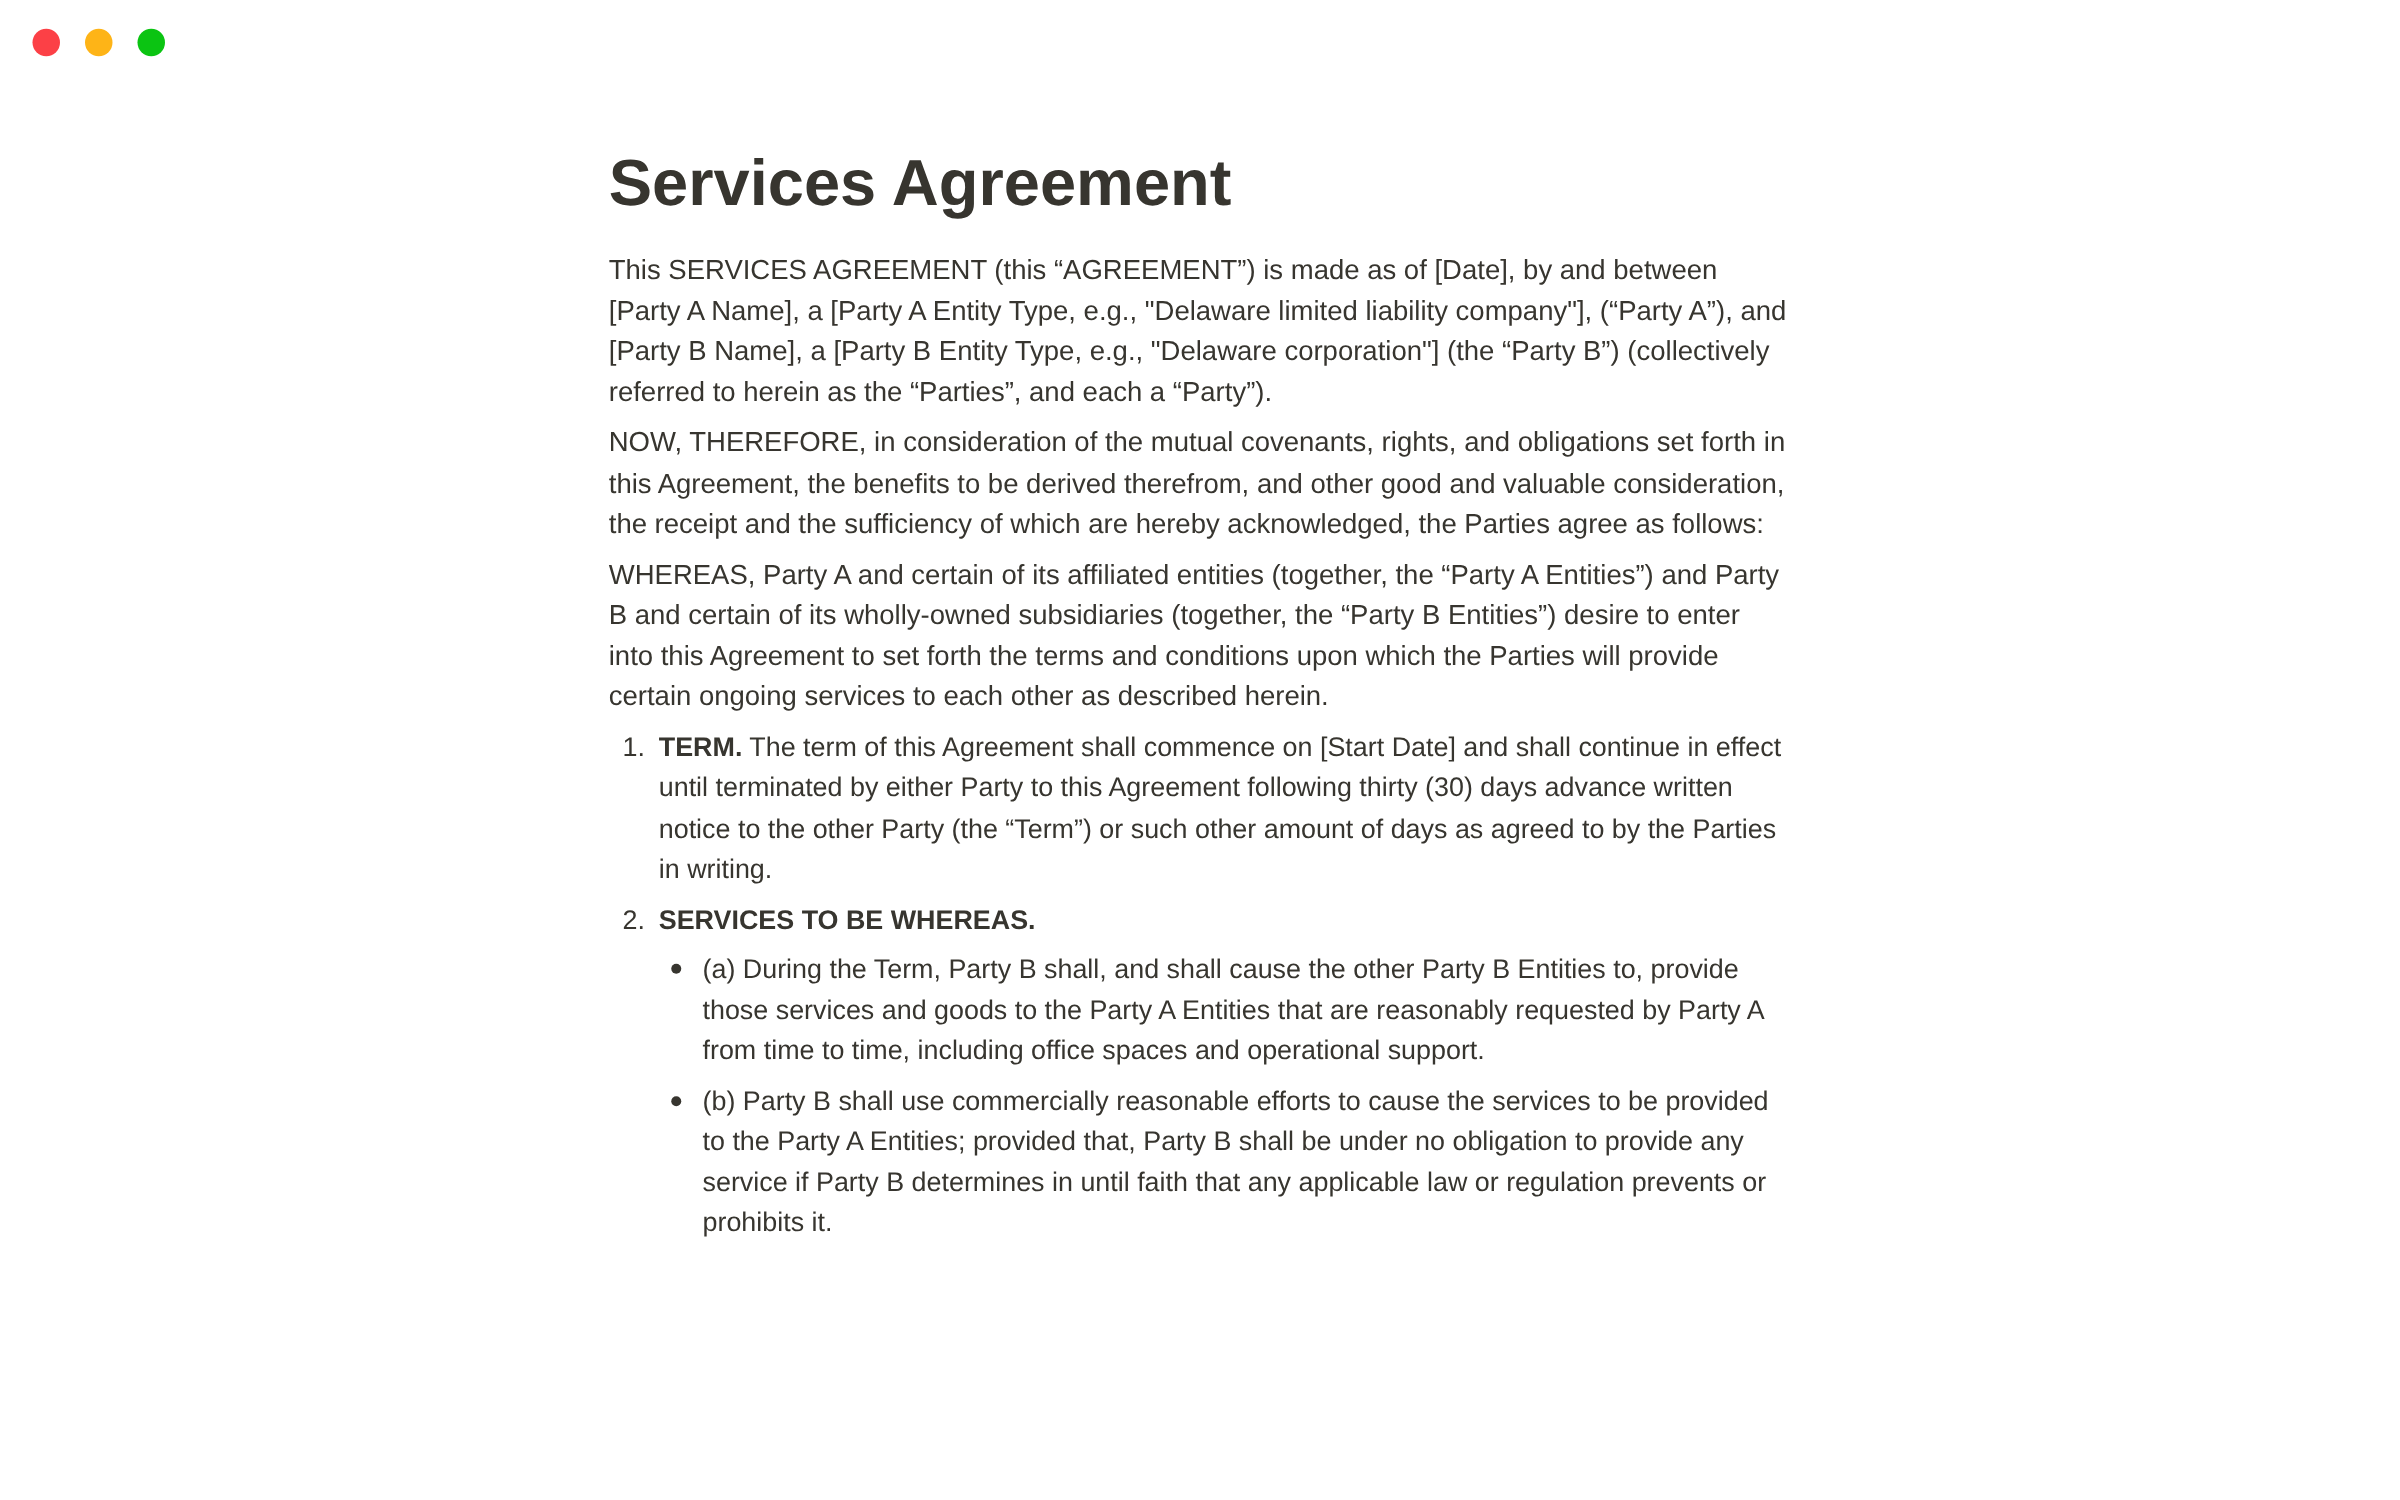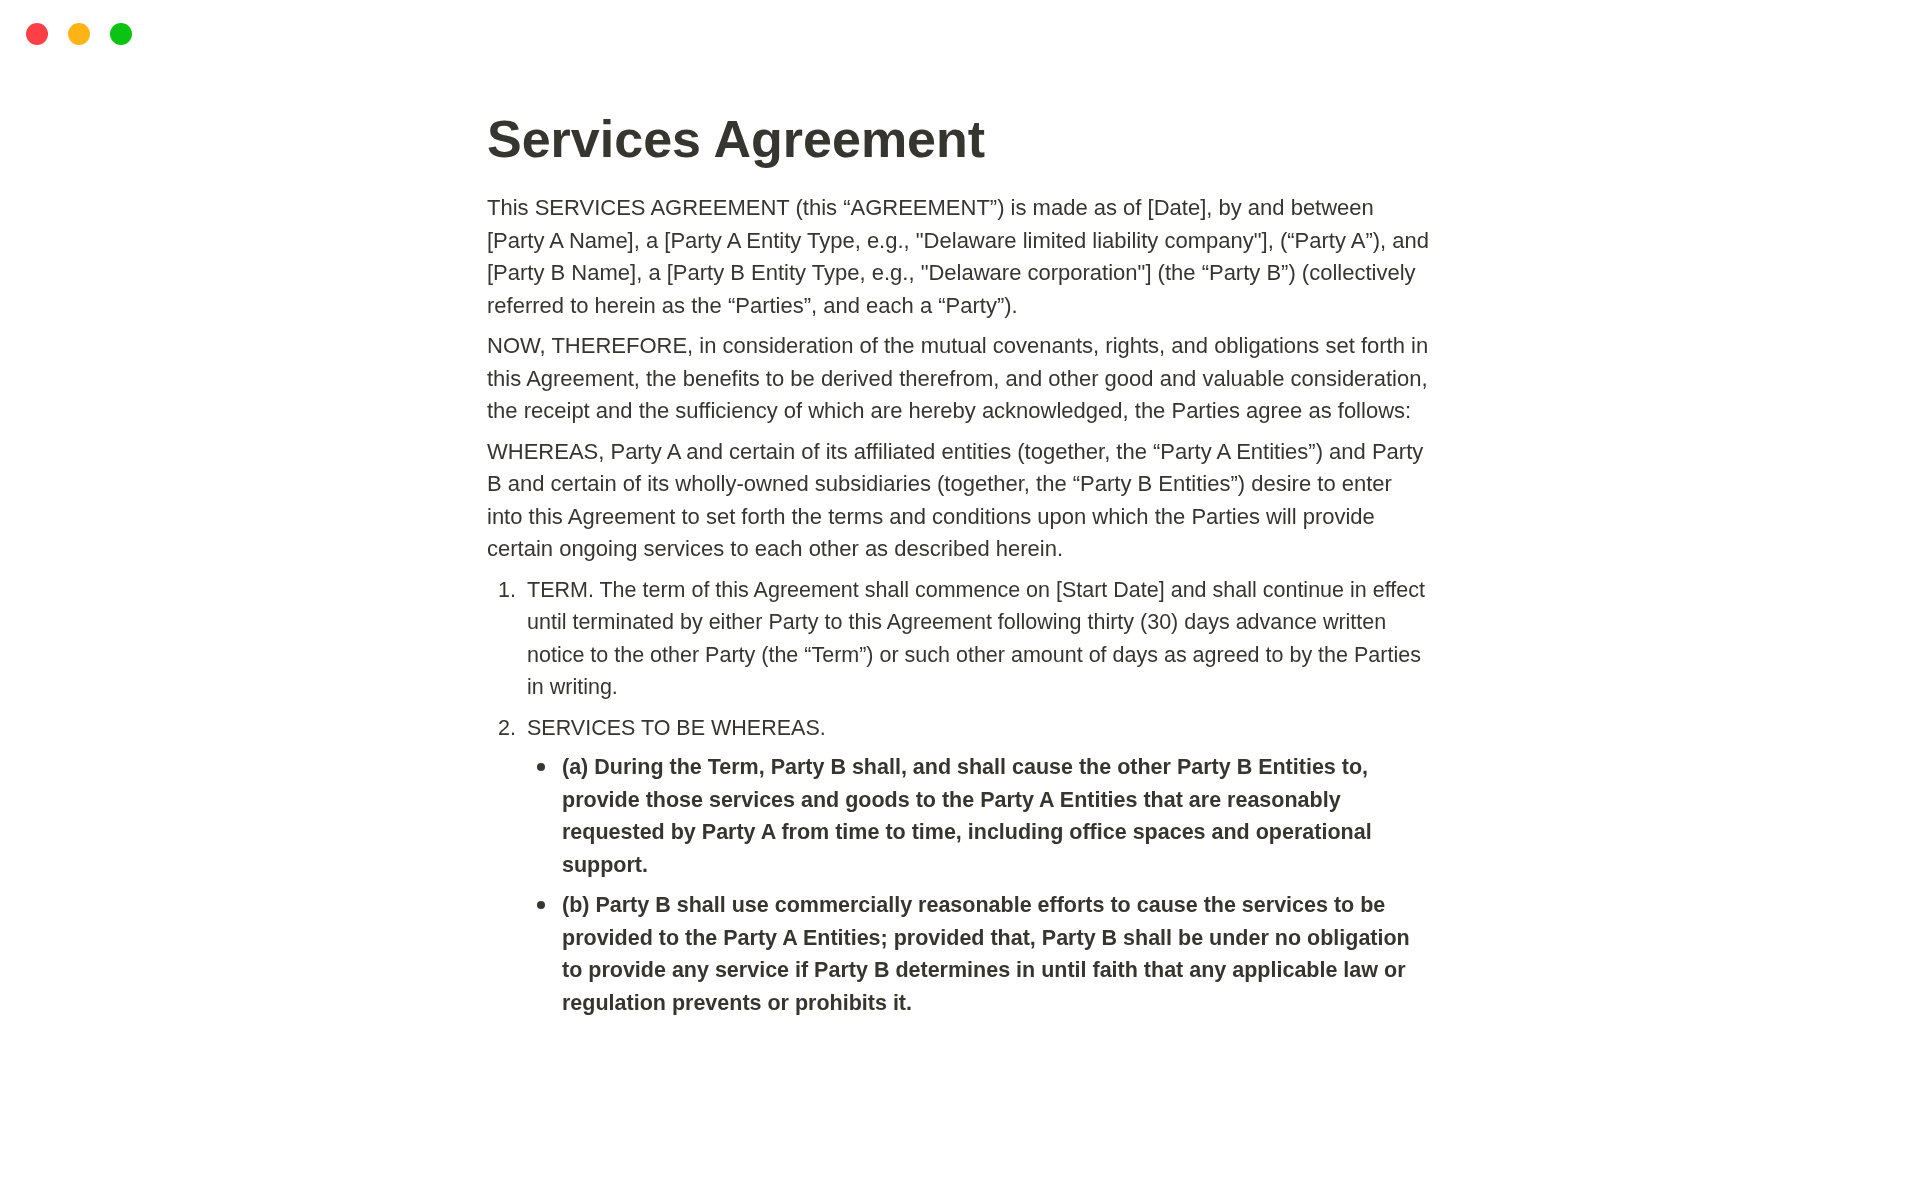--- a/index.html
+++ b/index.html
@@ -31,22 +31,22 @@
   .light {
     width: 22px;
     height: 22px;
     border-radius: 50%;
     display: inline-block;
   }
 
   
   .page {
     width: 946px;
-    margin: 16px auto;
-    padding-top: 92px;
+    margin: 0 auto;
+    padding-top: 116px;
   }
   .doc-title {
     margin: 0 0 18px 0;
     font-size: 52px;
     line-height: 62px;
     font-weight: 700;
     letter-spacing: 0px;
     cursor: text;
   }
   .para {
@@ -73,28 +73,27 @@
   }
   .num-marker {
     flex: none;
     width: 29px;
     margin-left: 11px;
   }
   .num-content {
     flex: 1;
     min-width: 0;
   }
-  .lead-bold { font-weight: 400; }
+  .lead-bold { font-weight: 700; }
 
   
   .bullet-list {
     list-style: none;
     margin: 3px 0 0 0;
     padding: 0;
-    font-weight: bold;
   }
   .bullet-item {
     display: flex;
     align-items: flex-start;
     padding: 4px 0;
     font-size: 21.5px;
     line-height: 32.5px;
     cursor: text;
   }
   .bullet-marker-box {

